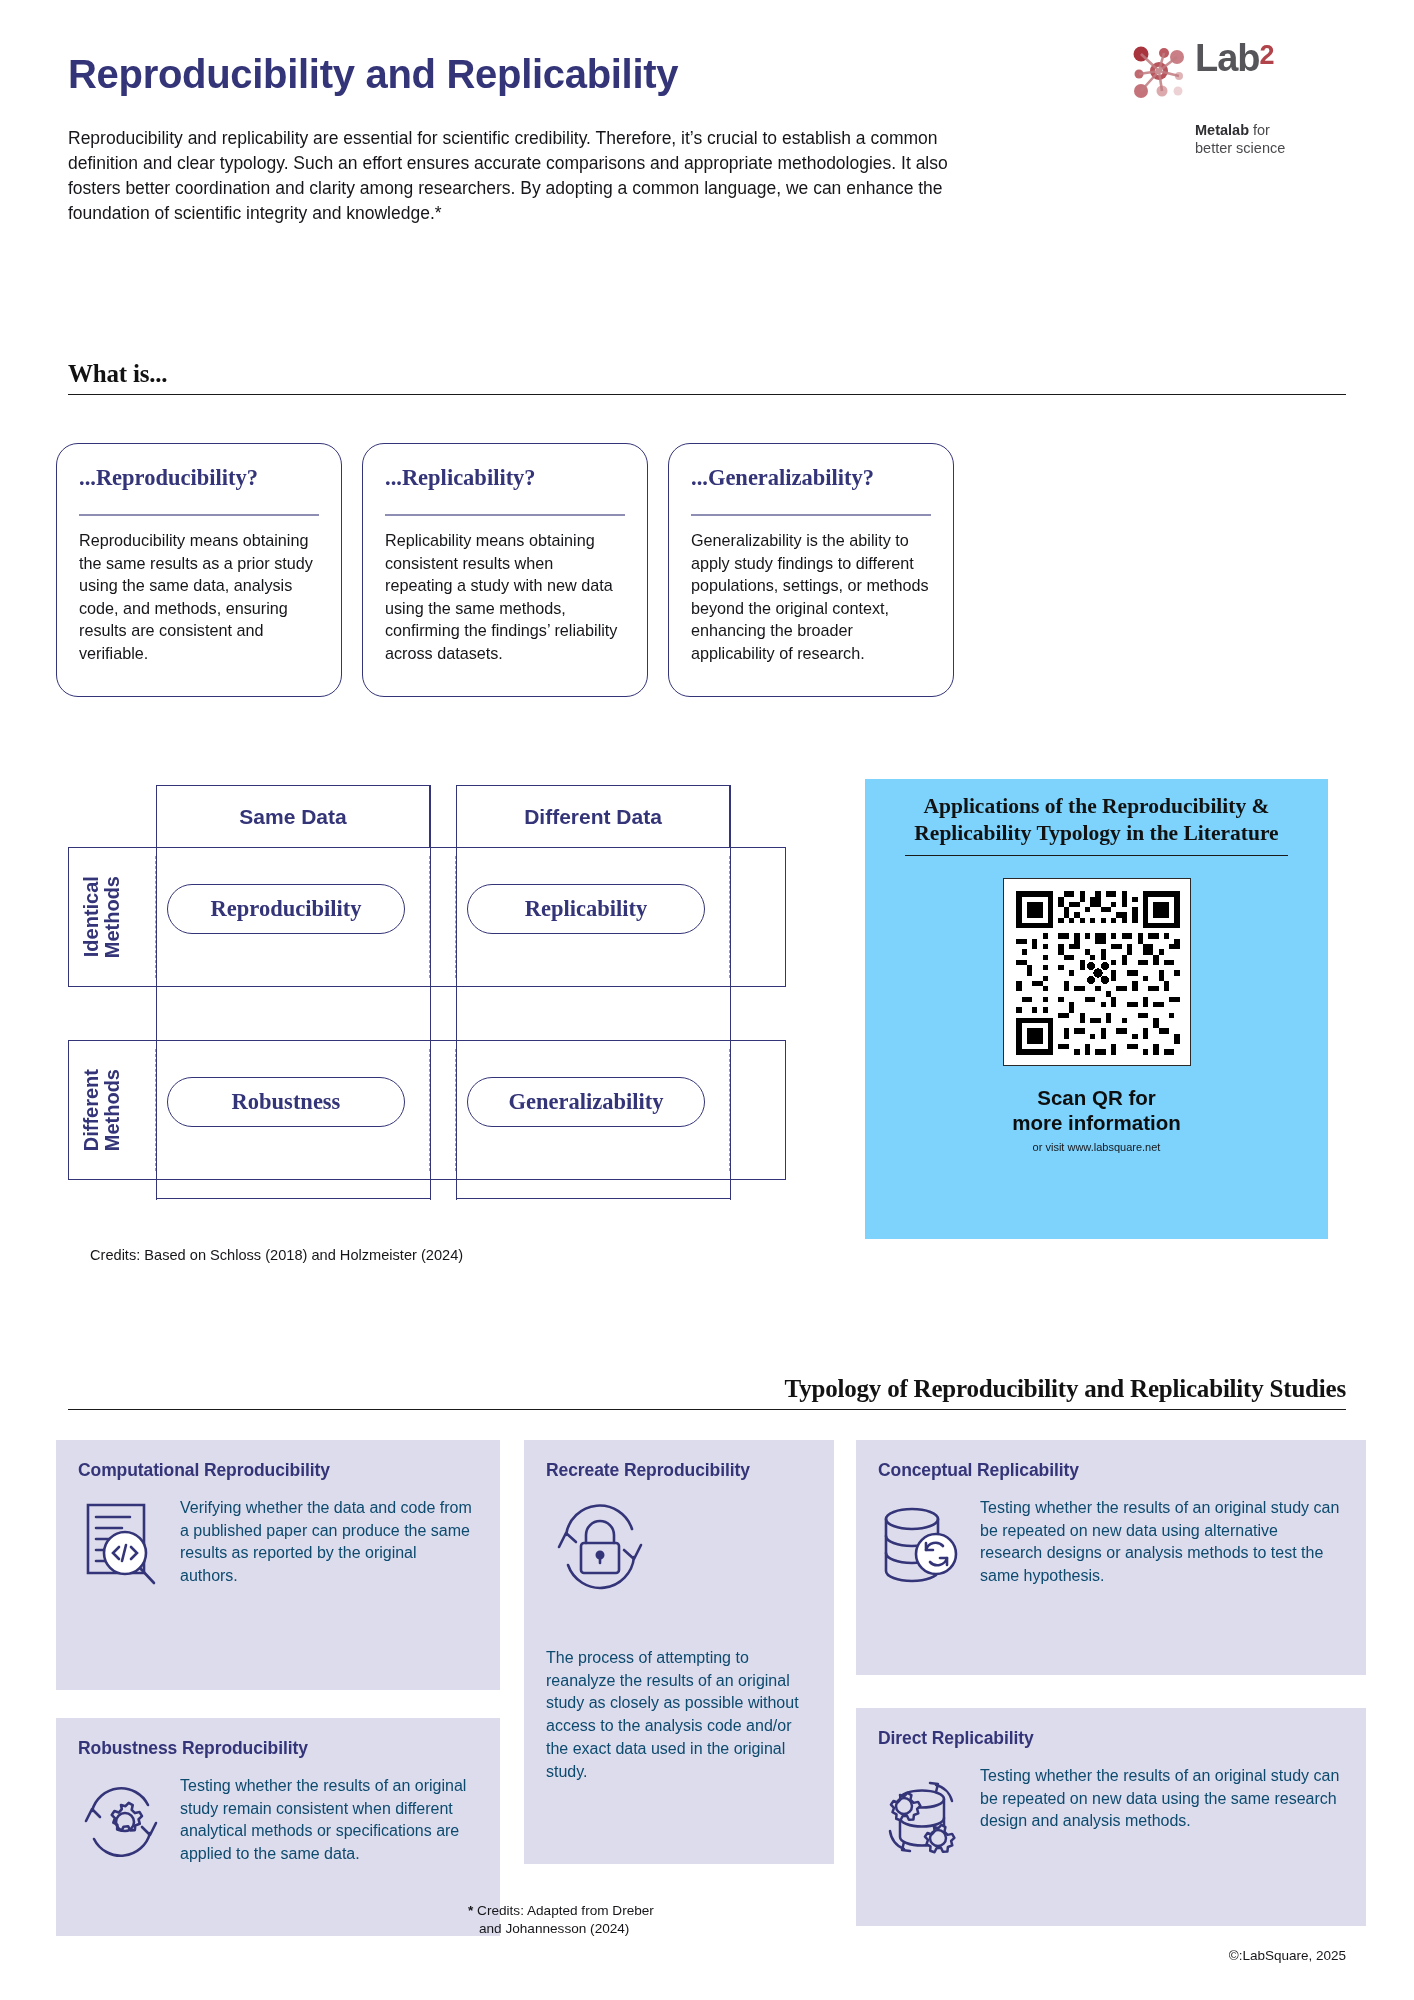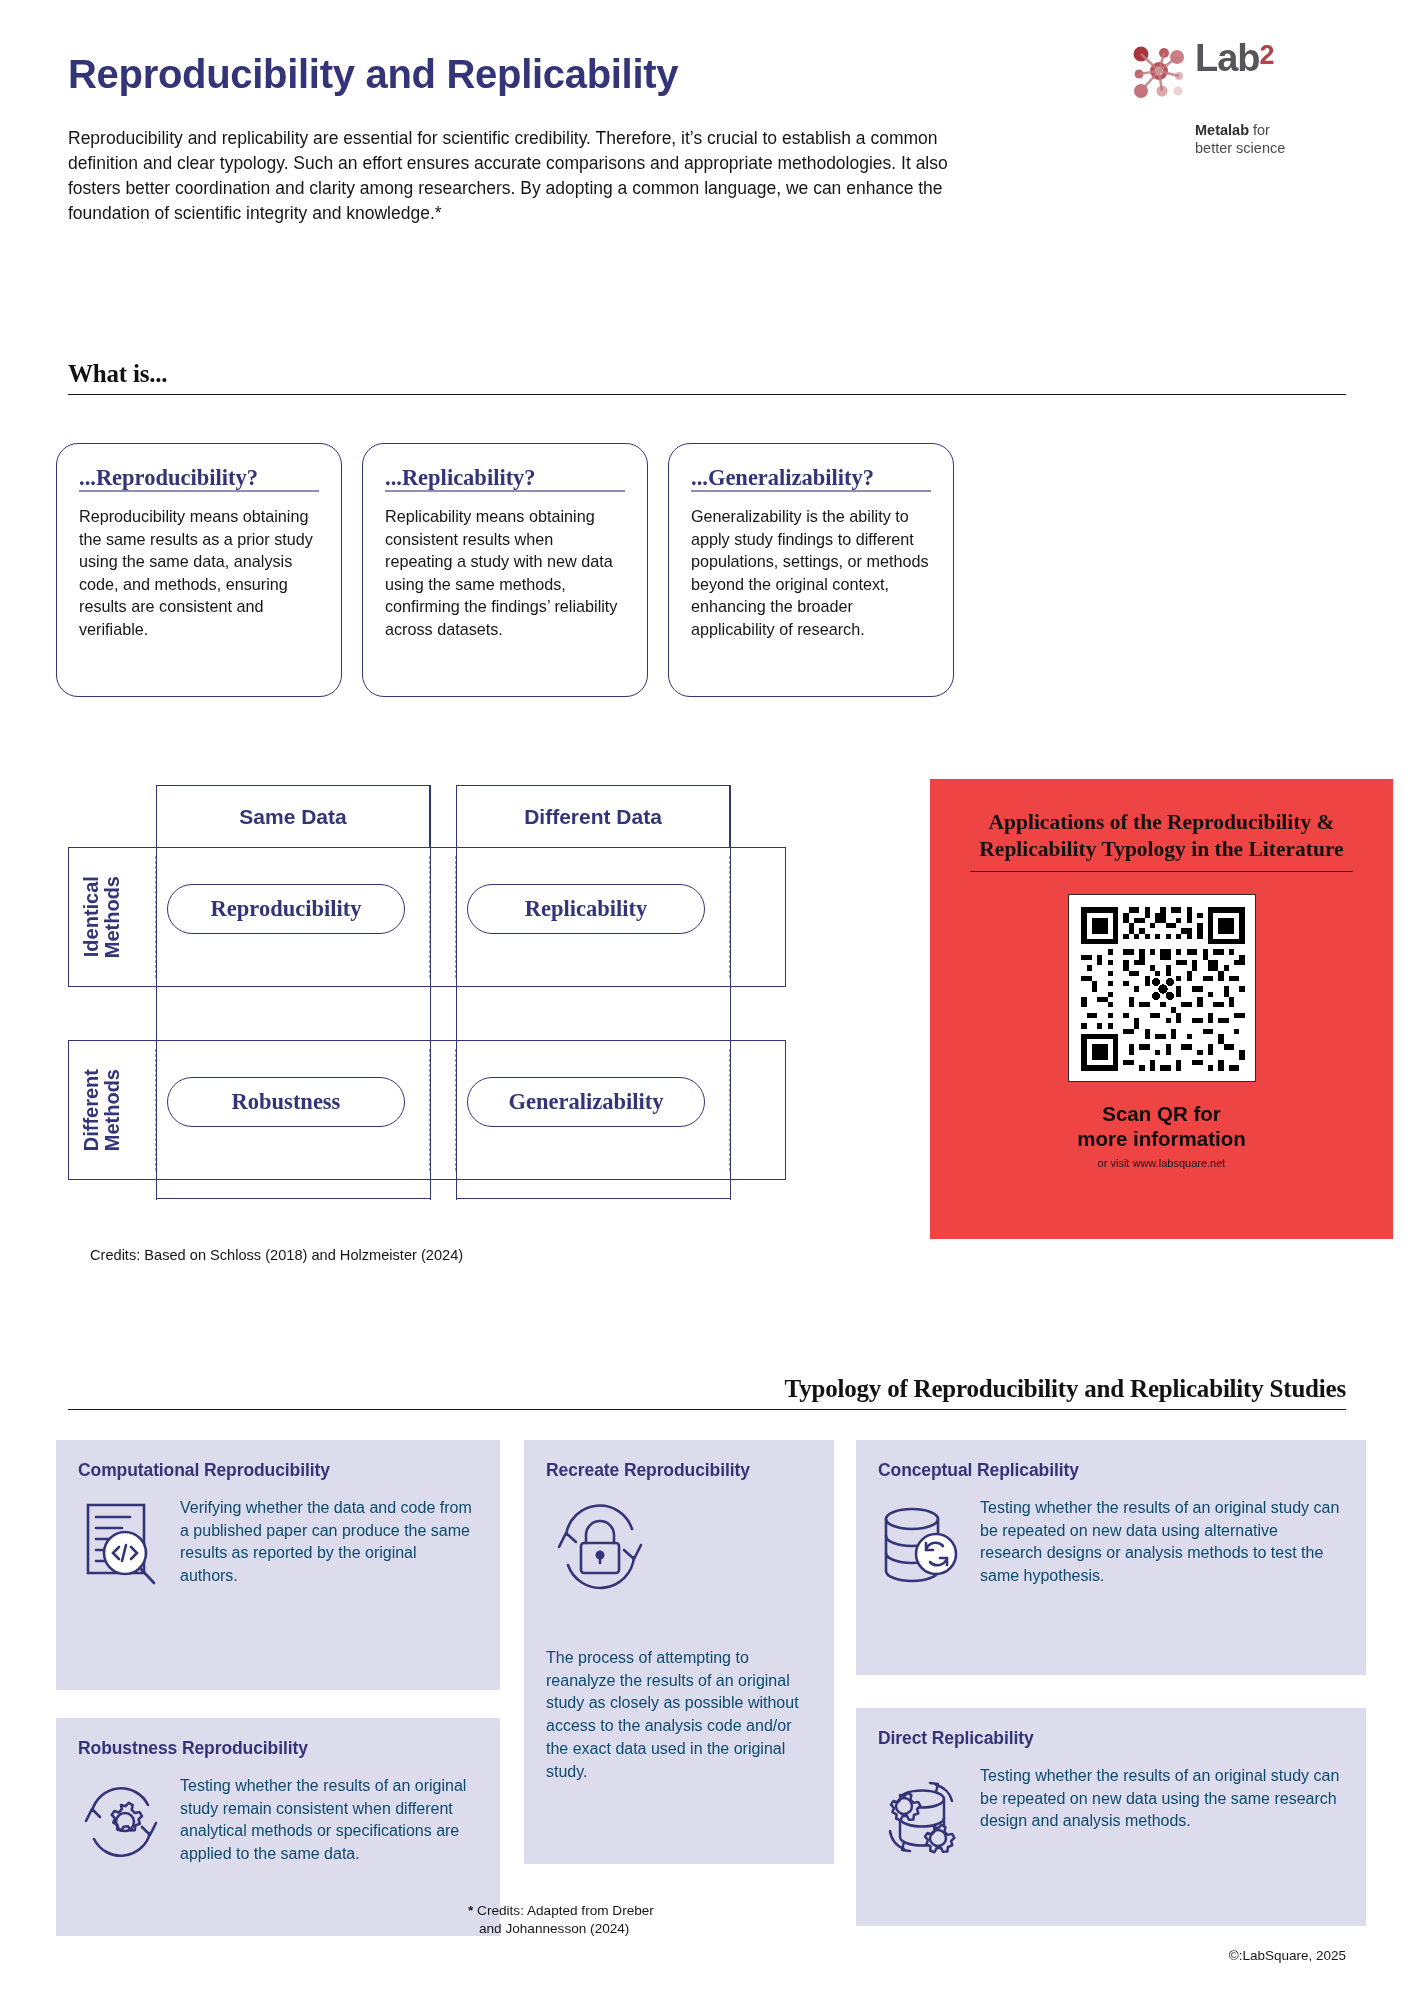--- a/index.html
+++ b/index.html
@@ -57,21 +57,21 @@
     width: 1302px; display: flex; gap: 20px;
   }
   .wi-card {
     width: 286px; min-height: 254px;
     border: 1.6px solid #343478; border-radius: 22px;
     padding: 22px 22px 18px 22px; background: #fff;
   }
   .wi-title {
     font-family: "Liberation Serif", serif;
     font-size: 22.5px; font-weight: bold; color: #343478;
-    line-height: 1.05; padding-bottom: 0;
+    line-height: 1.05; padding-bottom: 24px;
   }
   .wi-underline { height: 2.4px; background: #8e8eb4; width: 100%; margin-bottom: 13px; }
   .wi-body { font-size: 16.2px; line-height: 1.39; color: #16161a; }
 
   
   .matrix { position: absolute; left: 68px; top: 785px; width: 750px; height: 415px; }
   .m-colhdr {
     position: absolute; top: 0; border: 1.6px solid #343478; border-bottom: none;
     height: 62px; display: flex; align-items: center; justify-content: center;
     font-size: 21px; font-weight: bold; color: #343478;
@@ -108,22 +108,22 @@
   .m-vline { position: absolute; width: 0; border-left: 1.6px solid #343478; }
   .m-botline {
     position: absolute; height: 0; border-top: 1.6px solid #343478;
   }
   .m-credits {
     position: absolute; left: 90px; top: 1247px; font-size: 14.6px; color: #16161a;
   }
 
   
   .qr-panel {
-    position: absolute; left: 930px; top: 779px; width: 463px; height: 460px;
-    background: #ef4444; padding: 30px 34px 0 34px; text-align: center;
+    position: absolute; left: 865px; top: 779px; width: 463px; height: 460px;
+    background: #7dd3fc; padding: 14px 34px 0 34px; text-align: center;
   }
   .qr-title {
     font-family: "Liberation Serif", serif;
     font-size: 21.5px; font-weight: bold; color: #121212; line-height: 1.24;
   }
   .qr-title-rule { margin: 9px 6px 0 6px; border-bottom: 1.4px solid #1a1a1a; }
   .qr-code { margin: 22px auto 0 auto; width: 188px; height: 188px; background:#fff; border: 1px solid #2a2a2a; padding:7px; }
   .qr-scan { margin-top: 20px; font-size: 20.5px; font-weight: bold; color: #0e0e0e; line-height: 1.18; }
   .qr-visit { margin-top: 6px; font-size: 11px; color: #16161a; text-align: center; }
 

